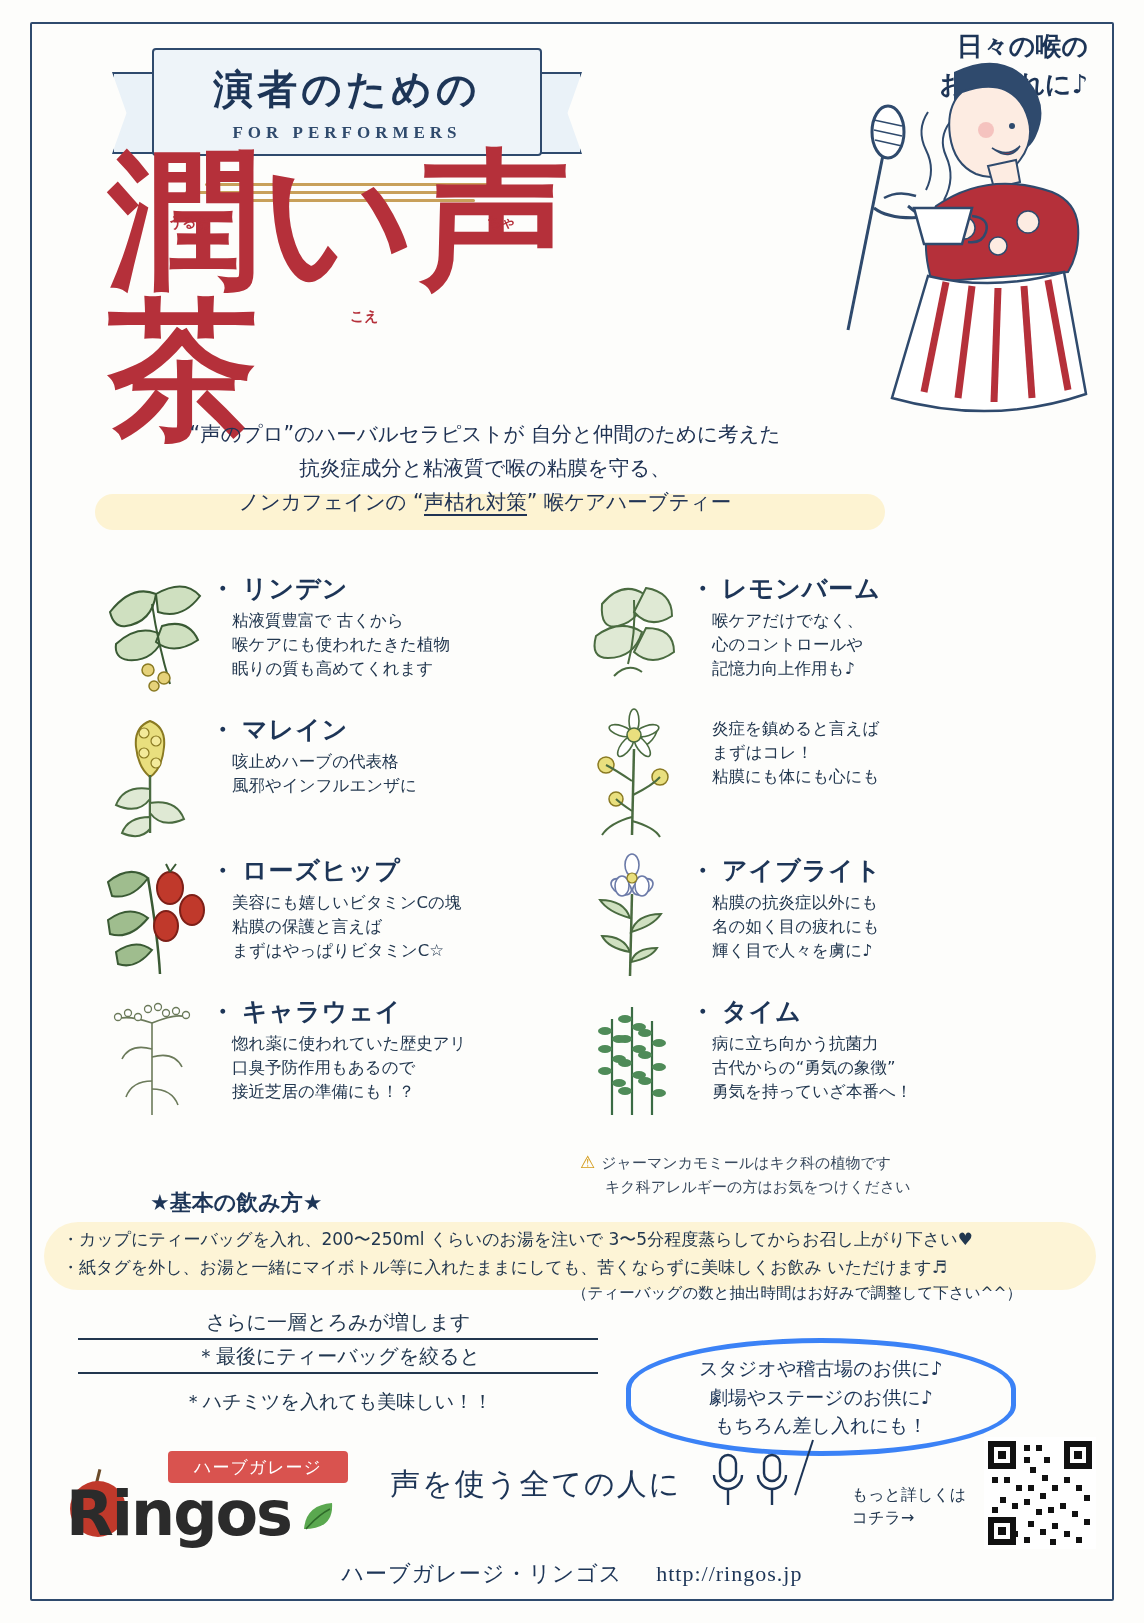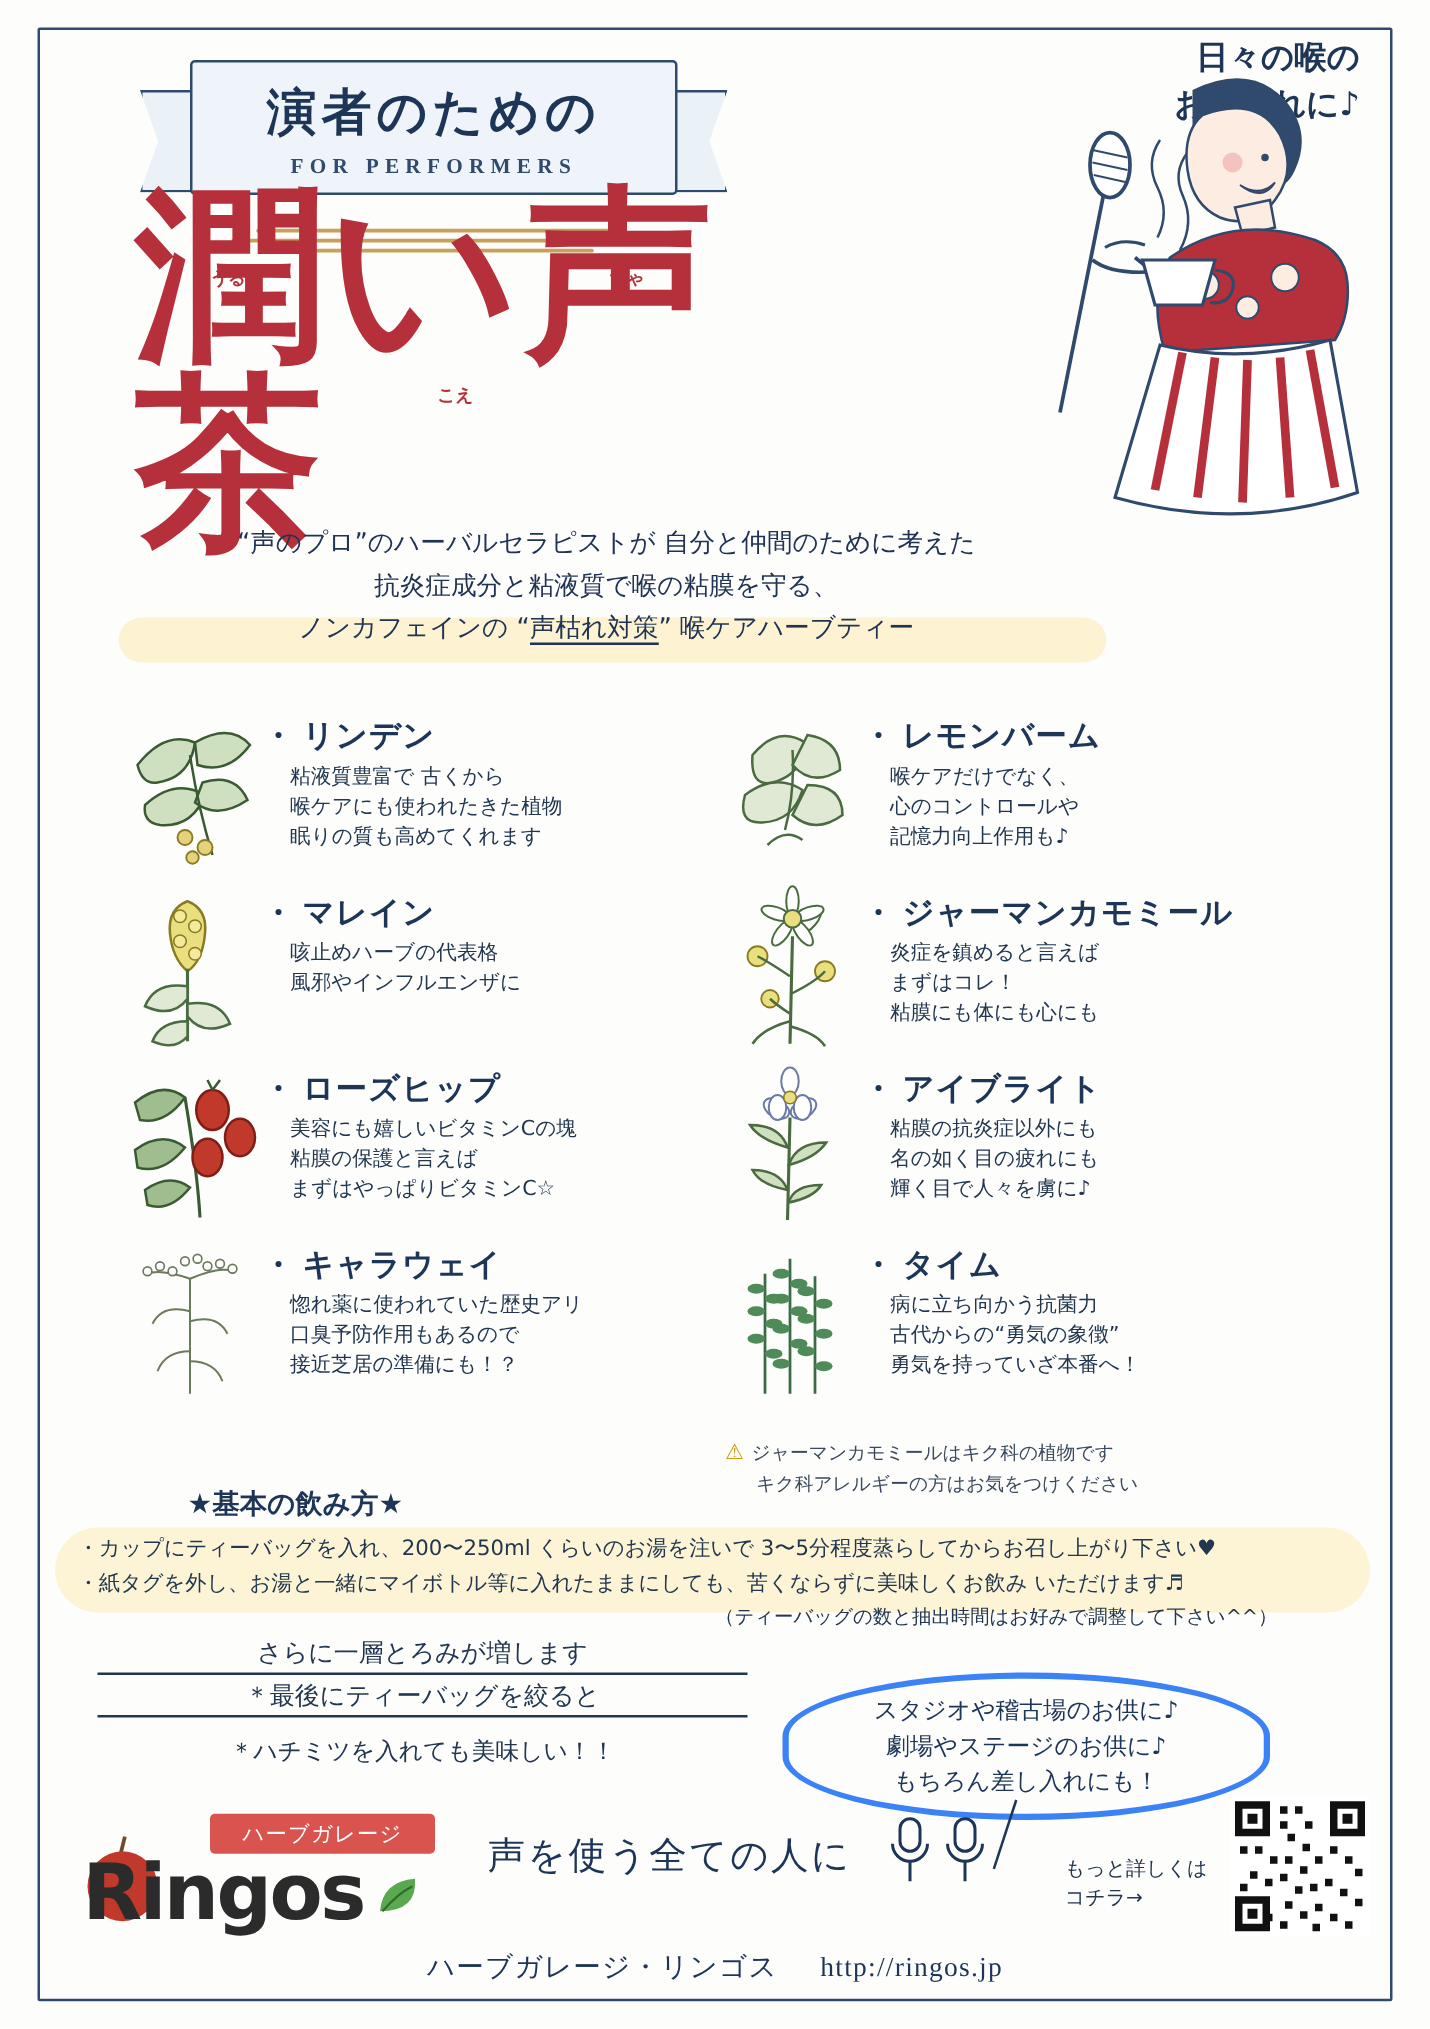--- a/index.html
+++ b/index.html
@@ -349,21 +349,20 @@
             <circle cx="44" cy="92" r="7" fill="#e9df7e" stroke="#8a7a22" stroke-width="1.5"></circle>
             <line x1="62" y1="42" x2="60" y2="128" stroke="#4a6b40" stroke-width="2.5"></line>
             <path d="M60 74 q-18 -12 -26 -16" fill="none" stroke="#4a6b40" stroke-width="2"></path>
             <path d="M61 88 q20 -10 27 -18" fill="none" stroke="#4a6b40" stroke-width="2"></path>
             <path d="M60 104 q-12 -8 -16 -12" fill="none" stroke="#4a6b40" stroke-width="2"></path>
             <path d="M60 110 q-22 6 -30 18" fill="none" stroke="#4a6b40" stroke-width="2"></path>
             <path d="M60 114 q22 6 28 16" fill="none" stroke="#4a6b40" stroke-width="2"></path>
           </svg>
         </div>
         <div class="txt">
-          <div class="name"><span class="dot">・</span><span>ジャーマンカモミール</span></div>
           <div class="desc">
             <div>炎症を鎮めると言えば</div>
               <div>まずはコレ！</div>
               <div>粘膜にも体にも心にも</div>
           </div>
         </div>
       </div>
     </div>
 
     <div class="hrow">

